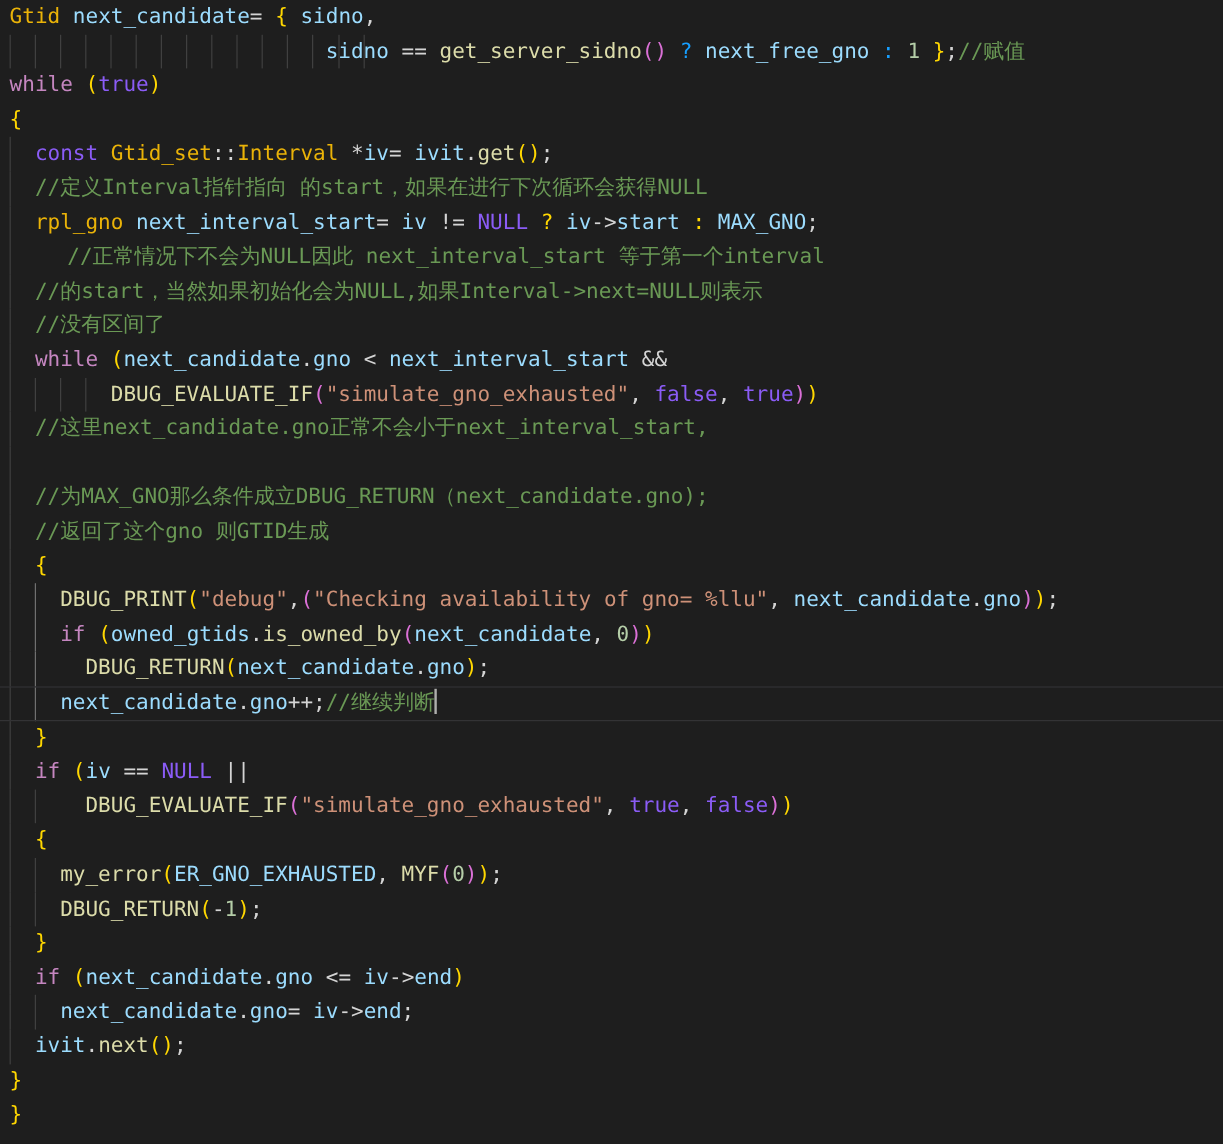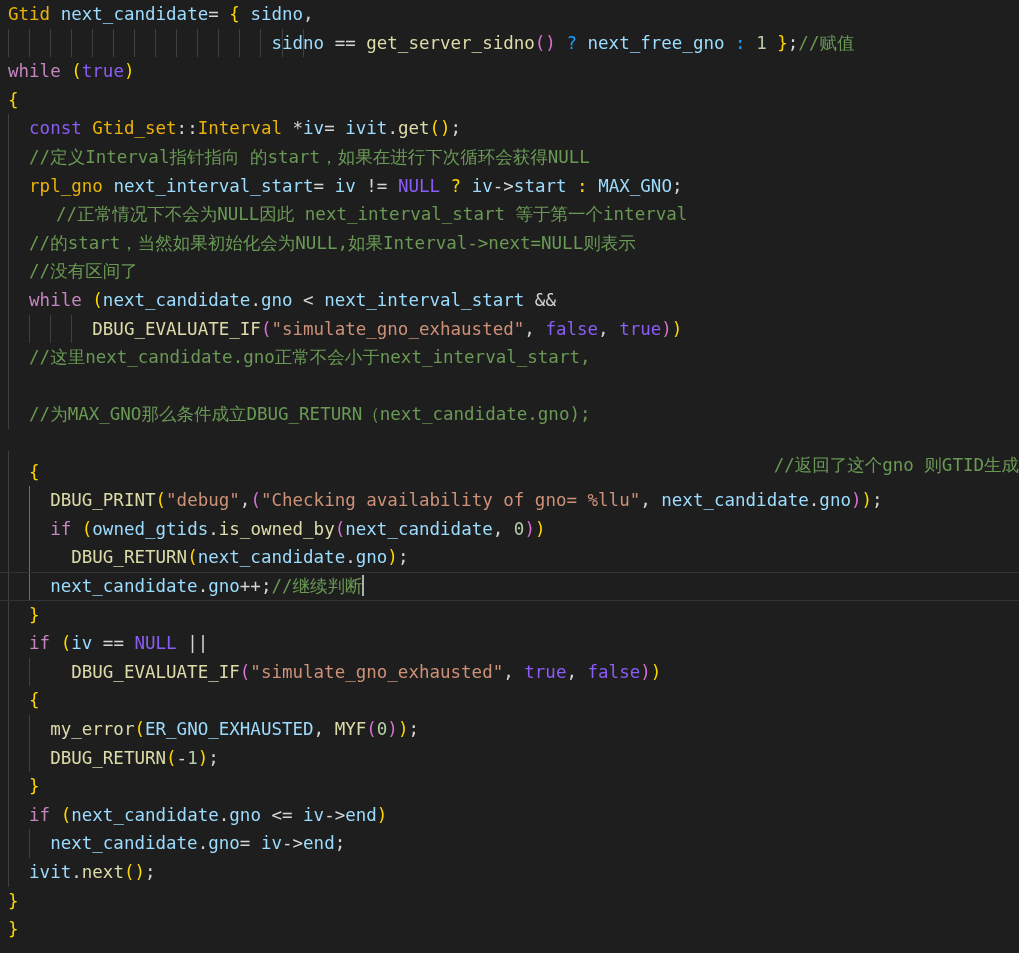--- a/index.html
+++ b/index.html
@@ -124,21 +124,21 @@
       <div class="line" style="top: 143px; position: absolute; left: 0px; right: 0px;"><div class="guides"><div class="guide" style="left: 8px;"></div></div><span class="txt"><span class="pn">  </span><span class="cmt">//定义Interval指针指向 的start，如果在进行下次循环会获得NULL</span></span></div>
       <div class="line" style="top: 171.6px; position: absolute; left: 0px; right: 0px;"><div class="guides"><div class="guide" style="left: 8px;"></div></div><span class="txt"><span class="pn">  </span><span class="typ">rpl_gno</span><span class="pn"> </span><span class="var">next_interval_start</span><span class="pn">= </span><span class="var">iv</span><span class="pn"> != </span><span class="kw2">NULL</span><span class="pn"> </span><span class="br0">?</span><span class="pn"> </span><span class="var">iv</span><span class="pn">-&gt;</span><span class="var">start</span><span class="pn"> </span><span class="br0">:</span><span class="pn"> </span><span class="var">MAX_GNO</span><span class="pn">;</span></span></div>
       <div class="line" style="top: 200px; position: absolute; left: 0px; right: 0px; padding-left: 35px;"><div class="guides"><div class="guide" style="left: 8px;"></div></div><span class="txt"><span class="pn">  </span><span class="cmt">//正常情况下不会为NULL因此 next_interval_start 等于第一个interval</span></span></div>
       <div class="line" style="top: 228.8px; position: absolute; left: 0px; right: 16px;"><div class="guides"><div class="guide" style="left: 8px;"></div></div><span class="txt"><span class="pn">  </span><span class="cmt">//的start，当然如果初始化会为NULL,如果Interval-&gt;next=NULL则表示</span></span></div>
       <div class="line" style="top: 257.4px; position: absolute; left: 0px; right: 0px;"><div class="guides"><div class="guide" style="left: 8px;"></div></div><span class="txt"><span class="pn">  </span><span class="cmt">//没有区间了</span></span></div>
       <div class="line" style="top: 286px; position: absolute; left: 0px; right: 0px;"><div class="guides"><div class="guide" style="left: 8px;"></div></div><span class="txt"><span class="pn">  </span><span class="kw">while</span><span class="pn"> </span><span class="br0">(</span><span class="var">next_candidate</span><span class="pn">.</span><span class="var">gno</span><span class="pn"> &lt; </span><span class="var">next_interval_start</span><span class="pn"> &amp;&amp;</span></span></div>
       <div class="line" style="top: 314.6px; position: absolute; left: 0px; right: 0px;"><div class="guides"><div class="guide" style="left: 8px;"></div><div class="guide" style="left: 29.04px;"></div><div class="guide" style="left: 50.08px;"></div><div class="guide" style="left: 71.12px;"></div></div><span class="txt"><span class="pn">        </span><span class="fn">DBUG_EVALUATE_IF</span><span class="br1">(</span><span class="str">"simulate_gno_exhausted"</span><span class="pn">, </span><span class="kw2">false</span><span class="pn">, </span><span class="kw2">true</span><span class="br1">)</span><span class="br0">)</span></span></div>
       <div class="line" style="top: 343.2px; position: absolute; left: 0px; right: 0px;"><div class="guides"><div class="guide" style="left: 8px;"></div></div><span class="txt"><span class="pn">  </span><span class="cmt">//这里next_candidate.gno正常不会小于next_interval_start,</span></span></div>
       <div class="line" style="top: 371.8px; position: absolute; left: 0px; right: 0px;"><div class="guides"><div class="guide" style="left: 8px;"></div></div><span class="txt"><span class="pn">  </span></span></div>
       <div class="line" style="top: 400.4px; position: absolute; left: 0px; right: 0px;"><div class="guides"><div class="guide" style="left: 8px;"></div></div><span class="txt"><span class="pn">  </span><span class="cmt">//为MAX_GNO那么条件成立DBUG_RETURN（next_candidate.gno);</span></span></div>
-      <div class="line" style="top: 451px; position: absolute; left: 0px; right: 0px; text-align: right;"><div class="guides"><div class="guide" style="left: 8px;"></div></div><span class="txt"><span class="pn">  </span><span class="cmt">//返回了这个gno 则GTID生成</span></span></div>
+      <div class="line" style="top: 429px; position: absolute; left: 0px; right: 0px;"><div class="guides"><div class="guide" style="left: 8px;"></div></div><span class="txt"><span class="pn">  </span><span class="cmt">//返回了这个gno 则GTID生成</span></span></div>
       <div class="line" style="top: 457.6px; position: absolute; left: 0px; right: 0px;"><div class="guides"><div class="guide" style="left: 8px;"></div></div><span class="txt"><span class="pn">  </span><span class="br0">{</span></span></div>
       <div class="line" style="top: 486.2px; position: absolute; left: 0px; right: 0px;"><div class="guides"><div class="guide" style="left: 8px;"></div><div class="guide bright" style="left: 29.04px;"></div></div><span class="txt"><span class="pn">    </span><span class="fn">DBUG_PRINT</span><span class="br0">(</span><span class="str">"debug"</span><span class="pn">,</span><span class="br1">(</span><span class="str">"Checking availability of gno= %llu"</span><span class="pn">, </span><span class="var">next_candidate</span><span class="pn">.</span><span class="var">gno</span><span class="br1">)</span><span class="br0">)</span><span class="pn">;</span></span></div>
       <div class="line" style="top: 514.8px; position: absolute; left: 0px; right: 0px;"><div class="guides"><div class="guide" style="left: 8px;"></div><div class="guide bright" style="left: 29.04px;"></div></div><span class="txt"><span class="pn">    </span><span class="kw">if</span><span class="pn"> </span><span class="br0">(</span><span class="var">owned_gtids</span><span class="pn">.</span><span class="fn">is_owned_by</span><span class="br1">(</span><span class="var">next_candidate</span><span class="pn">, </span><span class="num">0</span><span class="br1">)</span><span class="br0">)</span></span></div>
       <div class="line" style="top: 543.4px; position: absolute; left: 0px; right: 0px;"><div class="guides"><div class="guide" style="left: 8px;"></div><div class="guide bright" style="left: 29.04px;"></div></div><span class="txt"><span class="pn">      </span><span class="fn">DBUG_RETURN</span><span class="br0">(</span><span class="var">next_candidate</span><span class="pn">.</span><span class="var">gno</span><span class="br0">)</span><span class="pn">;</span></span></div>
       <div class="line active" style="top: 572px; position: absolute; left: 0px; right: 0px;"><div class="guides"><div class="guide" style="left: 8px;"></div><div class="guide bright" style="left: 29.04px;"></div></div><span class="txt"><span class="pn">    </span><span class="var">next_candidate</span><span class="pn">.</span><span class="var">gno</span><span class="pn">++;</span><span class="cmt">//继续判断</span></span><span class="caret"></span></div>
       <div class="line" style="top: 600.6px; position: absolute; left: 0px; right: 0px;"><div class="guides"><div class="guide" style="left: 8px;"></div></div><span class="txt"><span class="pn">  </span><span class="br0">}</span></span></div>
       <div class="line" style="top: 629.2px; position: absolute; left: 0px; right: 0px;"><div class="guides"><div class="guide" style="left: 8px;"></div></div><span class="txt"><span class="pn">  </span><span class="kw">if</span><span class="pn"> </span><span class="br0">(</span><span class="var">iv</span><span class="pn"> == </span><span class="kw2">NULL</span><span class="pn"> ||</span></span></div>
       <div class="line" style="top: 657.8px; position: absolute; left: 0px; right: 0px;"><div class="guides"><div class="guide" style="left: 8px;"></div><div class="guide" style="left: 29.04px;"></div></div><span class="txt"><span class="pn">      </span><span class="fn">DBUG_EVALUATE_IF</span><span class="br1">(</span><span class="str">"simulate_gno_exhausted"</span><span class="pn">, </span><span class="kw2">true</span><span class="pn">, </span><span class="kw2">false</span><span class="br1">)</span><span class="br0">)</span></span></div>
       <div class="line" style="top: 686.4px; position: absolute; left: 0px; right: 0px;"><div class="guides"><div class="guide" style="left: 8px;"></div></div><span class="txt"><span class="pn">  </span><span class="br0">{</span></span></div>
       <div class="line" style="top: 715px; position: absolute; left: 0px; right: 0px;"><div class="guides"><div class="guide" style="left: 8px;"></div><div class="guide" style="left: 29.04px;"></div></div><span class="txt"><span class="pn">    </span><span class="fn">my_error</span><span class="br0">(</span><span class="var">ER_GNO_EXHAUSTED</span><span class="pn">, </span><span class="fn">MYF</span><span class="br1">(</span><span class="num">0</span><span class="br1">)</span><span class="br0">)</span><span class="pn">;</span></span></div>

